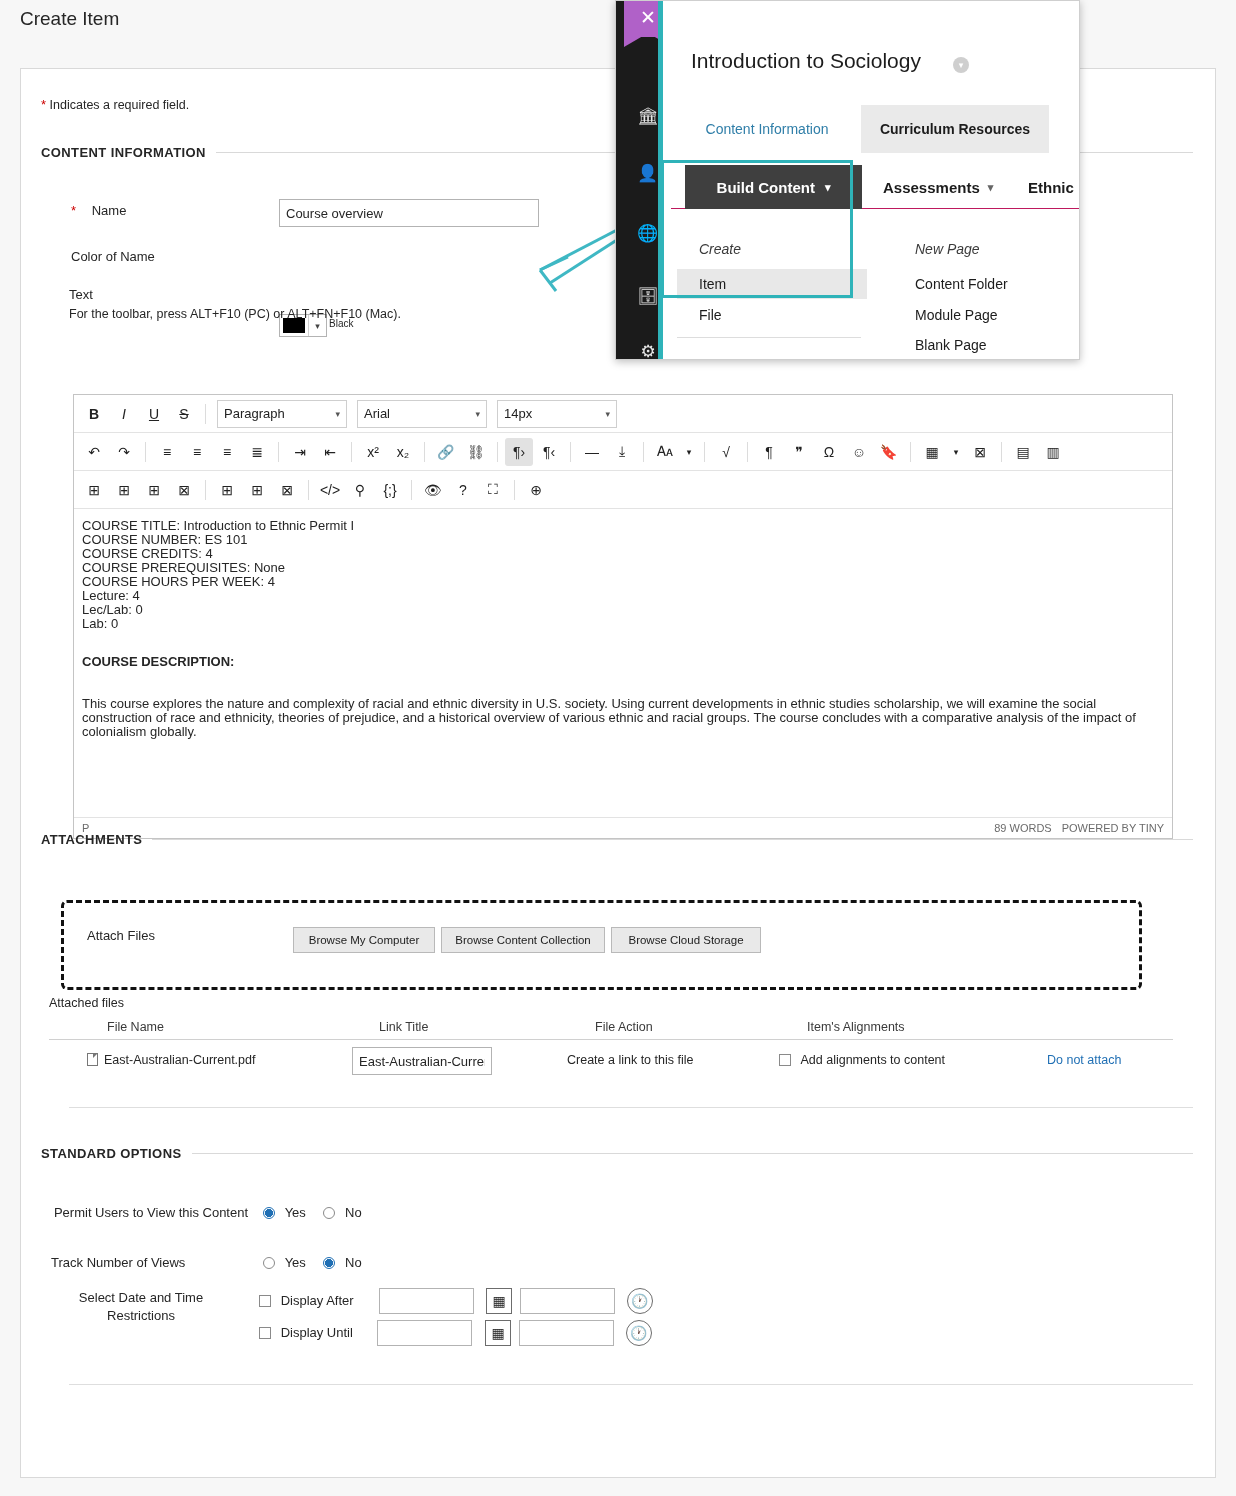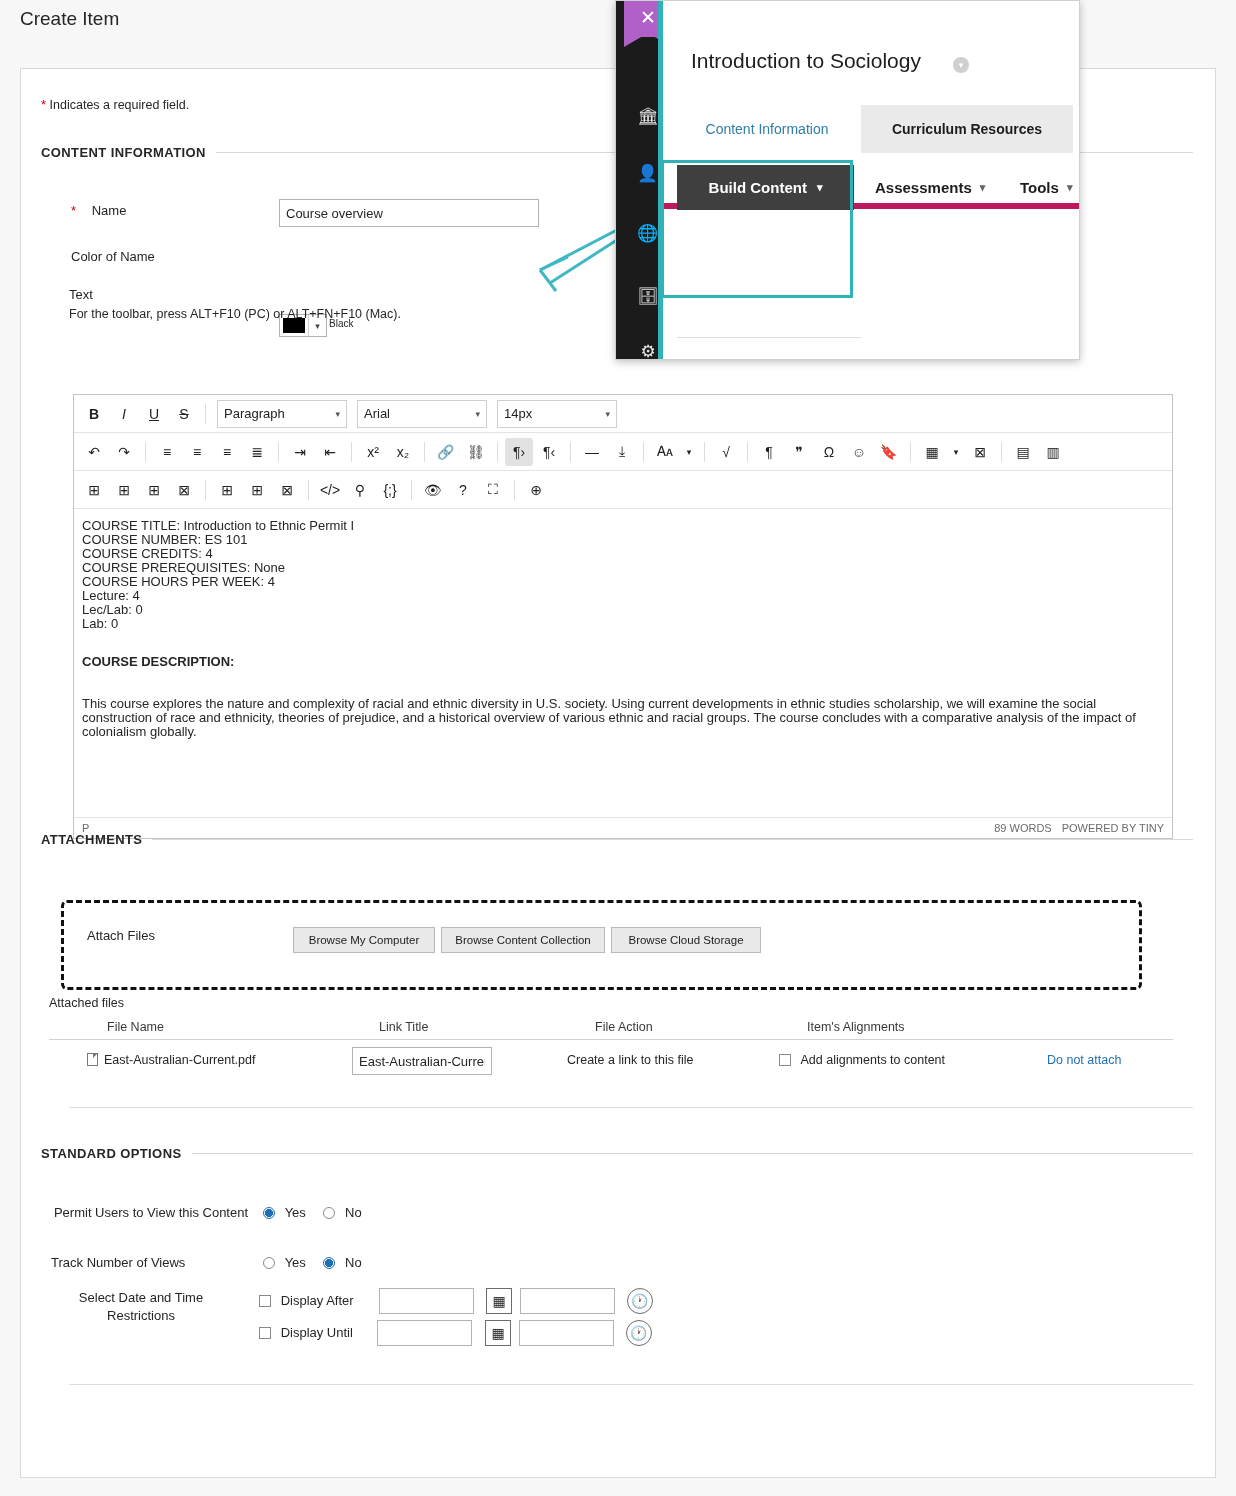--- a/index.html
+++ b/index.html
@@ -266,26 +266,26 @@
     display: flex; align-items: center; justify-content: center;
   }
   .ov-tabs { position: absolute; left: 0; top: 104px; width: 418px; height: 48px; }
   .ov-tab {
     position: absolute; top: 0; height: 48px;
     display: flex; align-items: center; justify-content: center;
     font-size: 14px;
   }
   .ov-tab.inactive { left: 12px; width: 184px; color: #2f7ea8; }
   .ov-tab.active {
-    left: 198px; width: 212px; background: #eaeaea;
+    left: 198px; width: 188px; background: #eaeaea;
     font-weight: bold; color: #1c1c1c;
   }
   .ov-menubar {
-    position: absolute; left: 0; top: 152px; width: 418px; height: 56px;
-    border-bottom: 6px solid #be185d;
+    position: absolute; left: 8px; top: 152px; width: 418px; height: 56px;
+    border-bottom: 1px solid #be185d;
   }
   .ov-build {
     position: absolute; left: 14px; top: 12px;
     width: 177px; height: 45px;
     background: #3f3f3f; color: #fff;
     display: flex; align-items: center; justify-content: center;
     gap: 10px; font-size: 15px; font-weight: bold;
   }
   .ov-menu-item {
     position: absolute; top: 12px; height: 45px;
@@ -581,22 +581,32 @@
     <div class="ov-menubar">
       <div class="ov-build">
         <span>Build Content</span>
         <span style="font-size:11px">▾</span>
       </div>
       <div class="ov-menu-item" style="left:212px">
         <span>Assessments</span>
         <span style="font-size:11px;color:#666">▾</span>
       </div>
       <div class="ov-menu-item" style="left:357px">
-        <span>Tools</span>
+        <span>Ethnic</span>
         <span style="font-size:11px;color:#666">▾</span>
       </div>
     </div>
 
+    <div class="ov-dd">
+      <div class="ov-dd-head" style="left:22px; top:32px">Create</div>
+      <div class="ov-dd-item hl" style="top:60px">Item</div>
+      <div class="ov-dd-item" style="left:22px; top:98px">File</div>
+
+      <div class="ov-dd-head" style="left:238px; top:32px; font-style:italic">New Page</div>
+      <div class="ov-dd-item" style="left:238px; top:67px">Content Folder</div>
+      <div class="ov-dd-item" style="left:238px; top:98px">Module Page</div>
+      <div class="ov-dd-item" style="left:238px; top:128px">Blank Page</div>
+    </div>
     <div class="ov-dd-divider"></div>
   </div>
 </div>
 
 <div class="ov-highlight-box"></div>
 
 </body></html>

